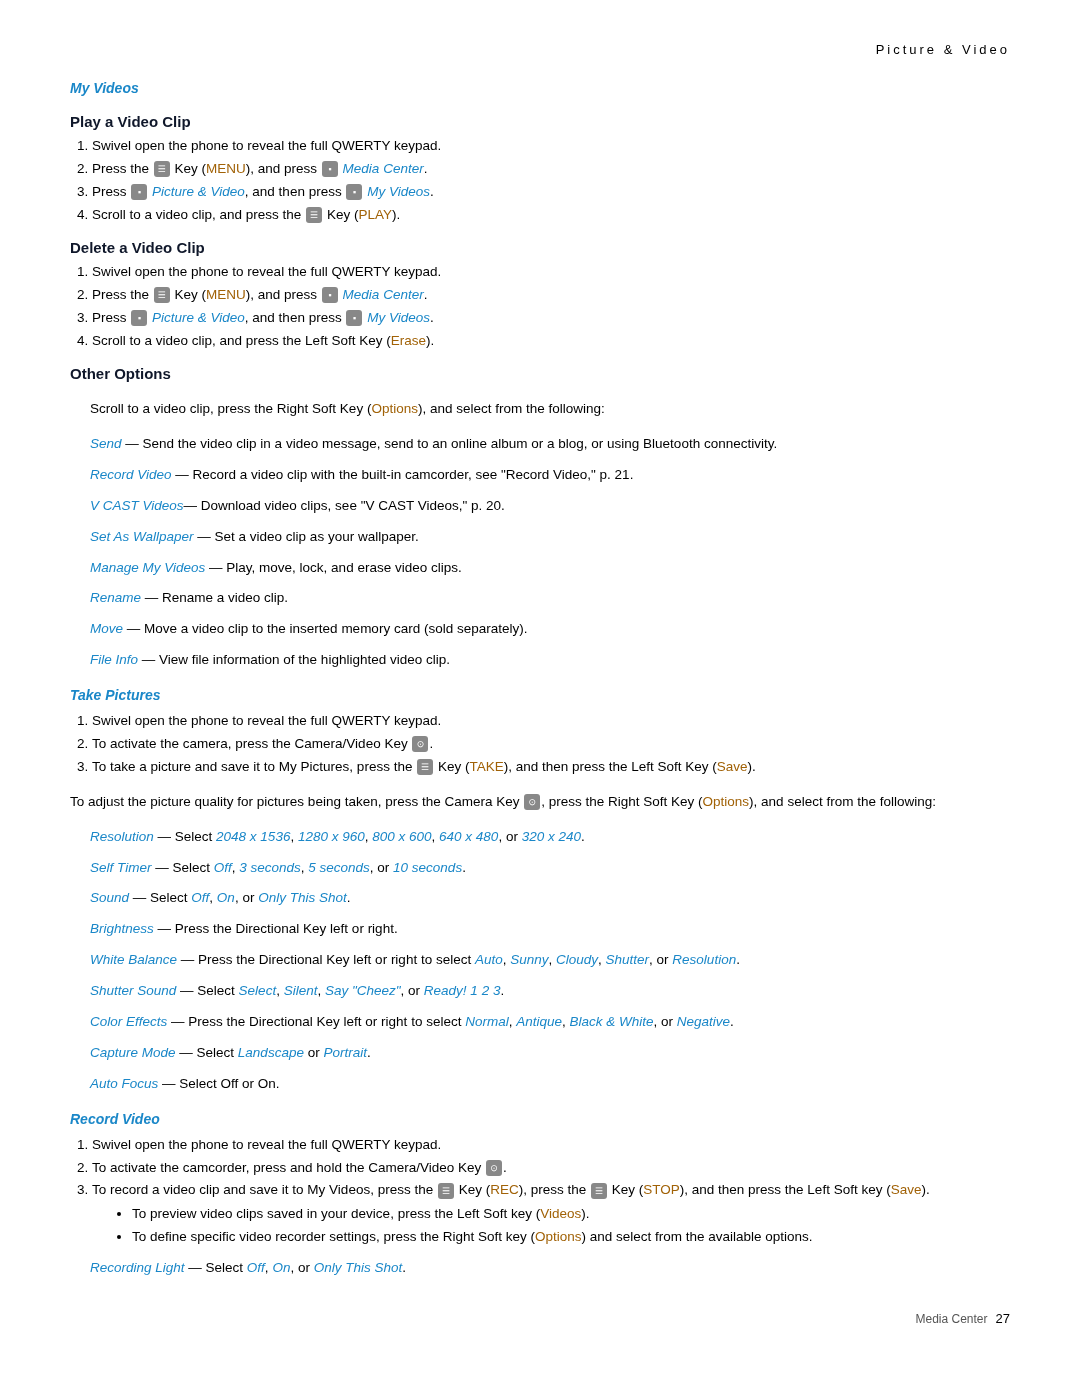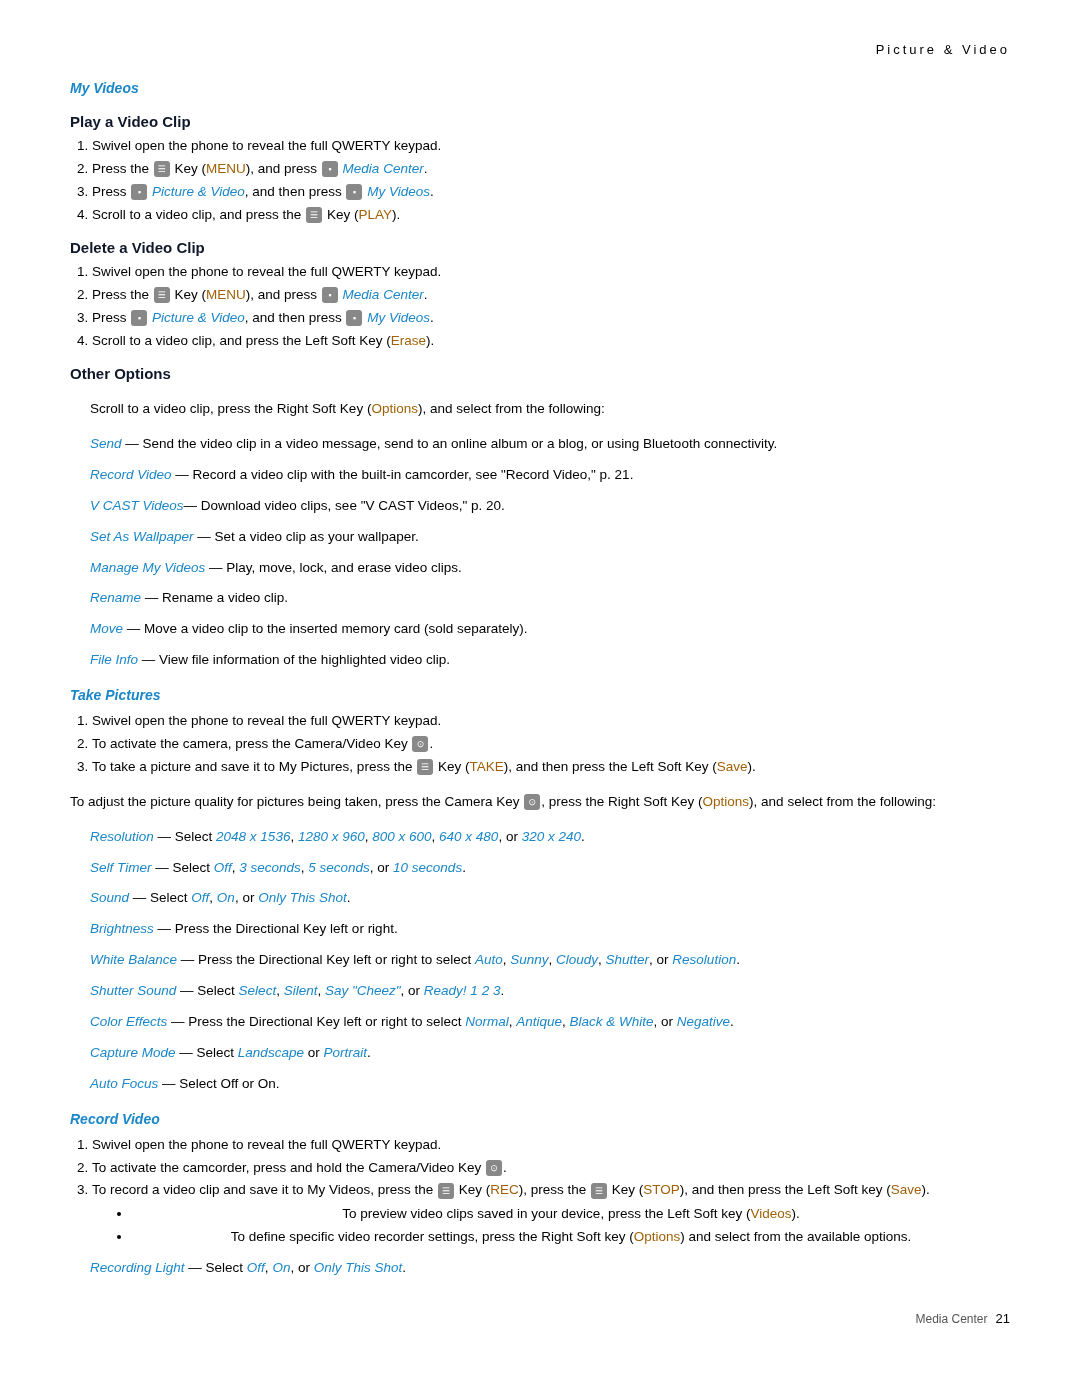--- a/index.html
+++ b/index.html
@@ -50,21 +50,20 @@
     .indent {
       margin-left: 20px;
     }
     .option-line {
       margin: 10px 0 2px 20px;
     }
     .bullet-list {
       list-style: disc;
       padding-left: 40px;
       margin: 3px 0;
-      text-align: center;
     }
     .bullet-list li {
       margin-bottom: 2px;
     }
     .footer {
       display: flex;
       justify-content: flex-end;
       align-items: center;
       margin-top: 30px;
       font-size: 12px;
@@ -158,14 +157,14 @@
         <li>To preview video clips saved in your device, press the Left Soft key (<span class="blue">Videos</span>).</li>
         <li>To define specific video recorder settings, press the Right Soft key (<span class="blue">Options</span>) and select from the available options.</li>
       </ul>
     </li>
   </ol>
   <p class="option-line"><span class="blue-italic">Recording Light</span> — Select <span class="blue-italic">Off</span>, <span class="blue-italic">On</span>, or <span class="blue-italic">Only This Shot</span>.</p>
 </div>
 
 <div class="footer">
   <span>Media Center</span>
-  <span class="footer-page">21</span>
+  <span class="footer-page">27</span>
 </div>
 
 </body></html>

